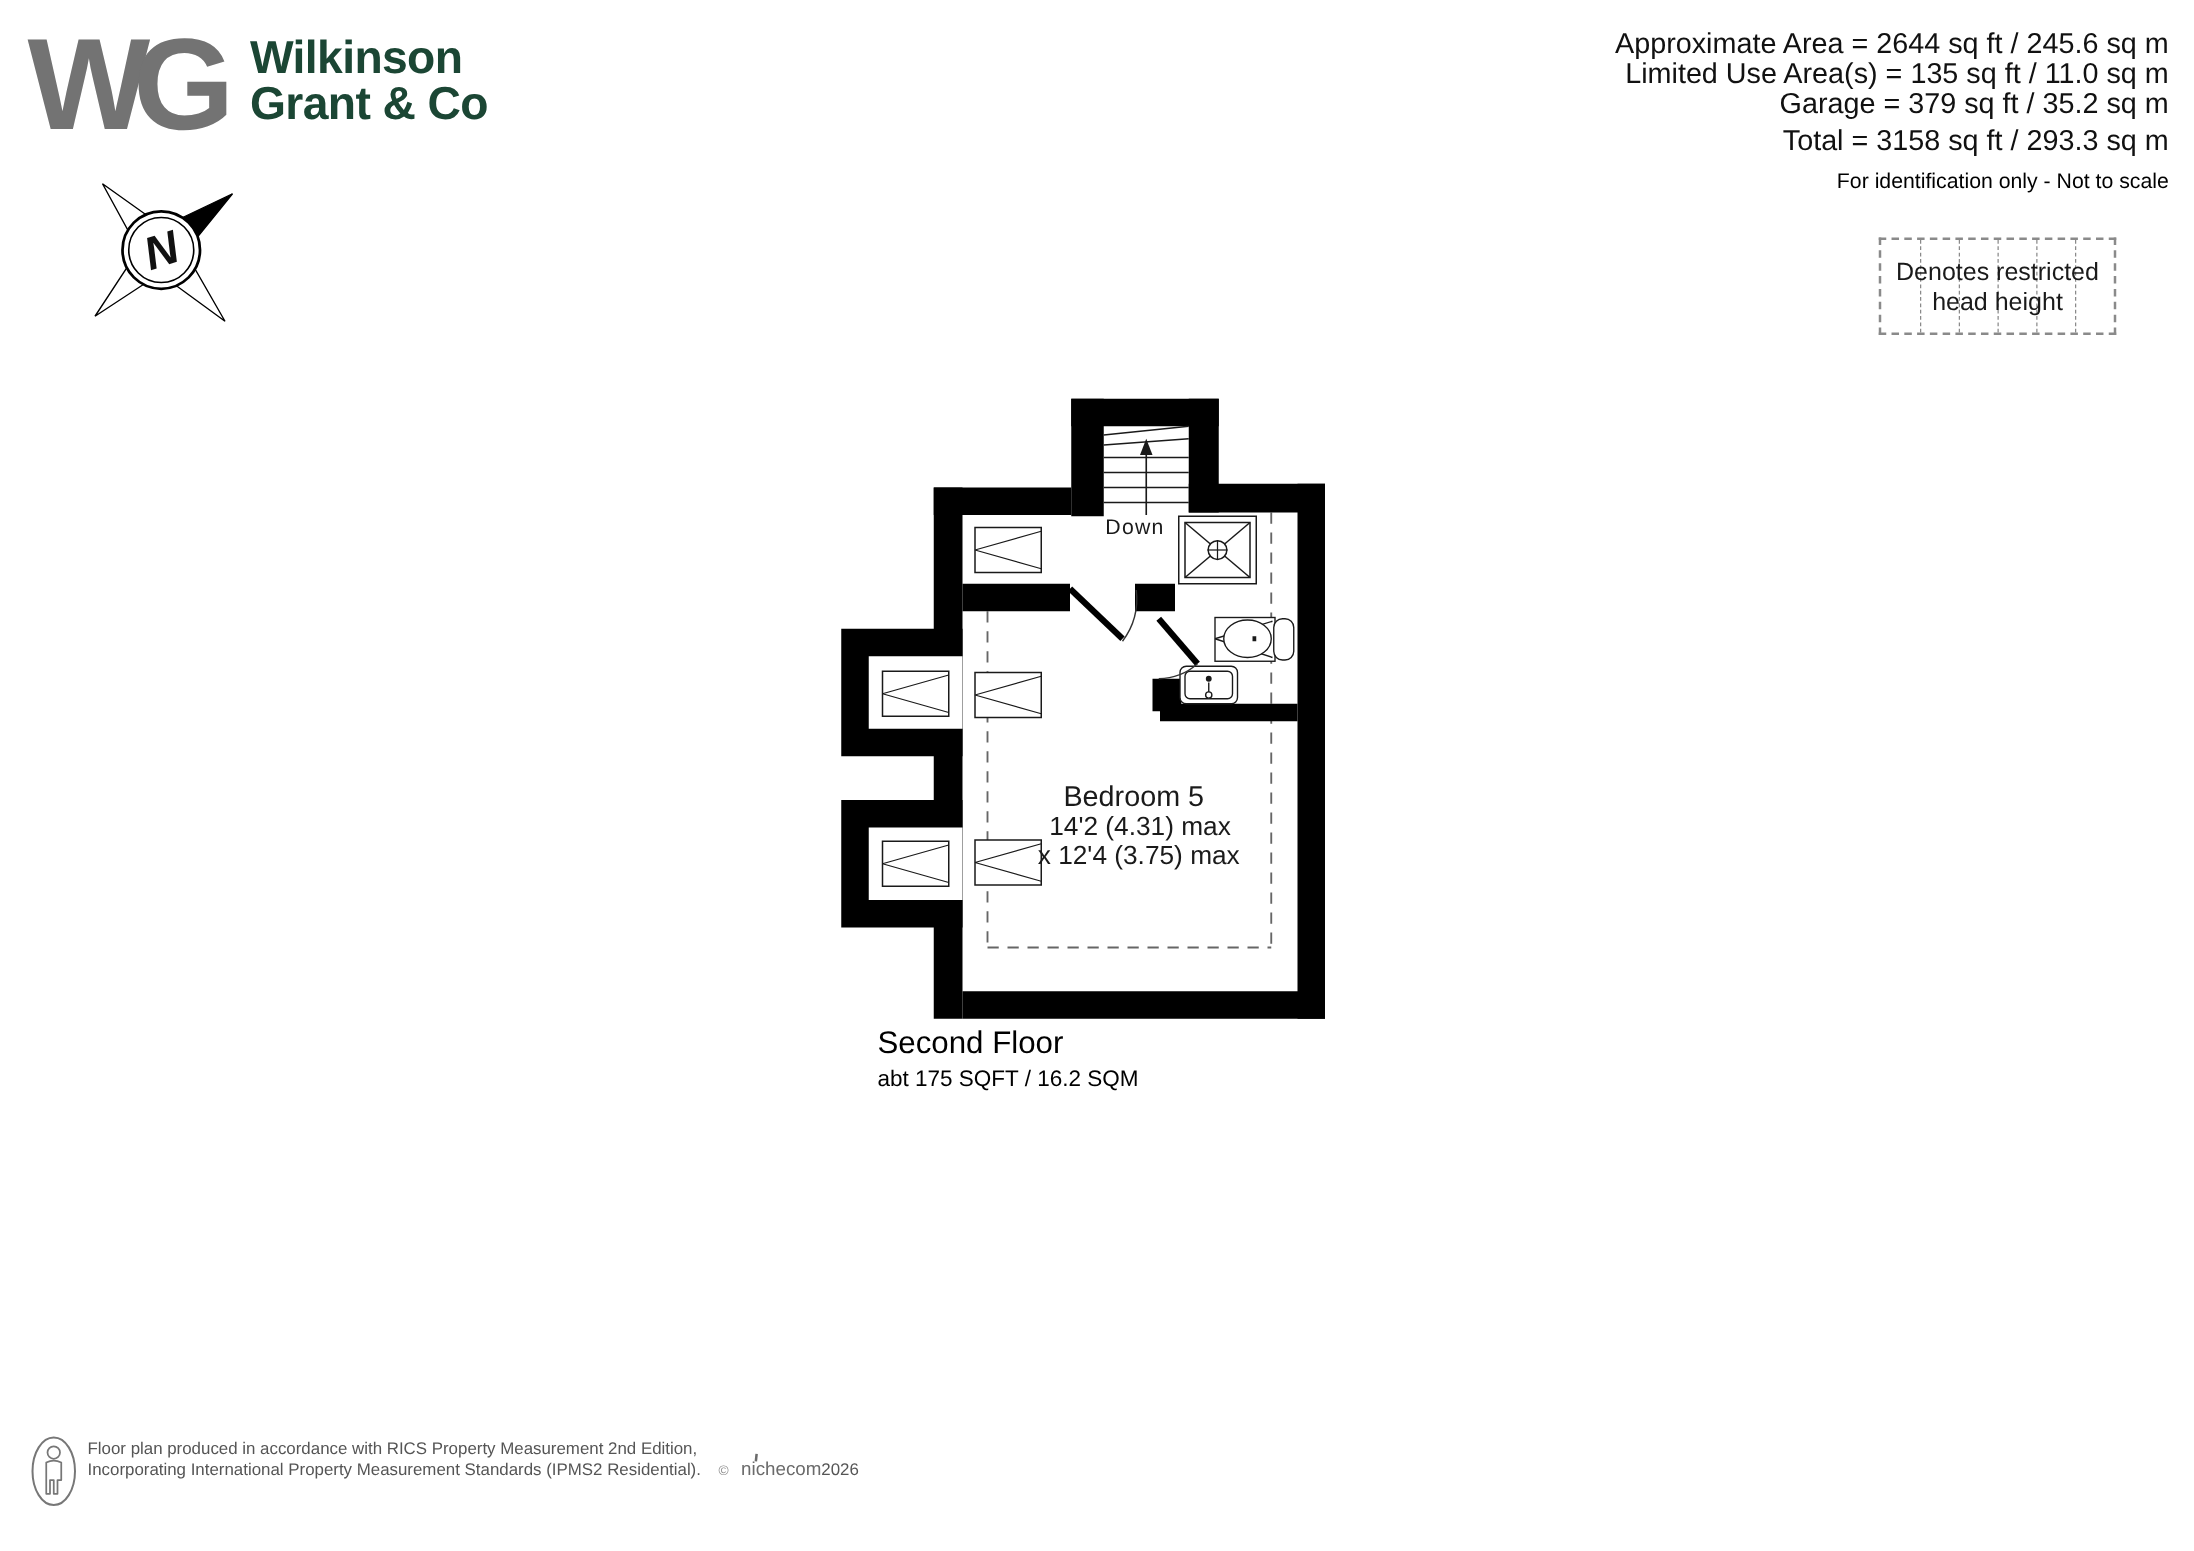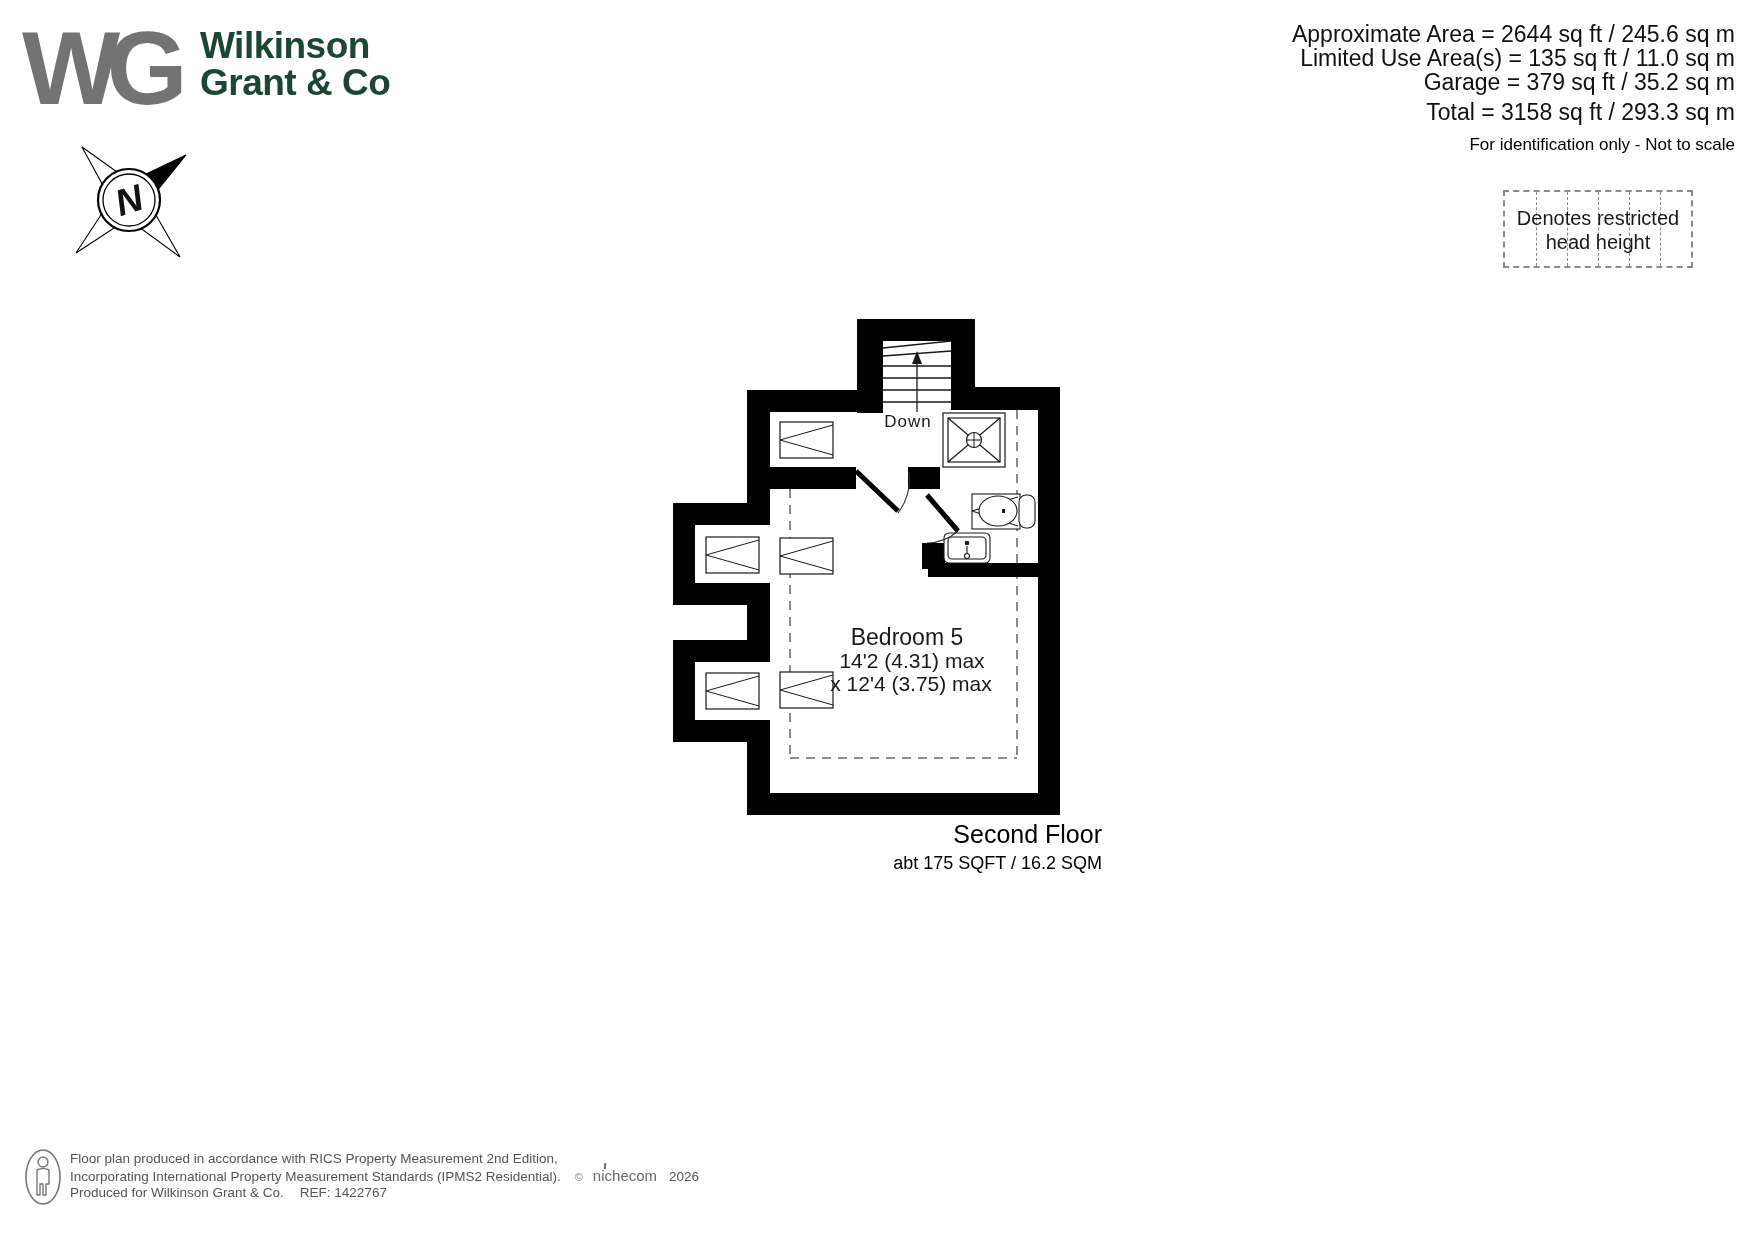--- a/index.html
+++ b/index.html
@@ -15,31 +15,31 @@
   #area-summary { right:20px; top:22px; text-align:right; color:#111; font-size:23px; line-height:24px; }
   #area-summary .tot { margin-top:6px; }
   #scale-note { margin-top:9px; font-size:17px; color:#000; }
 
   
   #legend-box { left:1503px; top:190px; width:190px; height:78px; border:2px dashed #8a8a8a; }
   #legend-box .hatch { position:absolute; top:0; bottom:0; border-left:1px dashed #8a8a8a; }
   #legend-label { position:absolute; left:0; right:0; top:14px; text-align:center; font-size:20px; line-height:24px; color:#1a1a1a; padding:0 8px; }
 
   
-  #floor-caption { left:702px; top:820px; width:400px; text-align:right; color:#000; }
+  #floor-caption { left:702px; top:820px; width:400px; text-align:left; color:#000; }
   #floor-caption .t1 { font-size:25px; line-height:29px; }
   #floor-caption .t2 { font-size:18px; line-height:28px; }
 
   
   #footer-text { left:70px; top:1151px; font-size:13.5px; line-height:16.5px; color:#555; }
   #footer-text .row { white-space:nowrap; }
   .niche { color:#6b6b6b; font-size:15px; margin-left:10px; position:relative; }
   .niche .tick { position:absolute; left:11px; top:-4px; width:1.5px; height:6px; background:#6b6b6b; transform:rotate(6deg); }
   .cmark { font-size:11px; color:#8a8a8a; margin-left:14px; }
-  .yr { margin-left:12px; }
+  .yr { }
   .refno { margin-left:16px; }
 
   svg text { font-family:"Liberation Sans", sans-serif; }
 </style>
 </head>
 <body>
 
 <div id="logo-monogram" class="abs">WG</div>
 <div id="brand" class="abs">
   <div>Wilkinson</div>
@@ -175,16 +175,13 @@
 <svg class="abs" style="left:22px; top:1146px;" width="44" height="62" viewBox="0 0 44 62">
   <ellipse cx="21" cy="31" rx="17" ry="27" fill="none" stroke="#777" stroke-width="1.6"></ellipse>
   <circle cx="21" cy="16" r="5" fill="none" stroke="#777" stroke-width="1.4"></circle>
   <path d="M15,24 q6,-3 12,0 l0,14 l-3,0 l0,11 l-3,0 l0,-11 l-3,0 l0,11 l-3,0 l0,-11 l0,-14 z" fill="none" stroke="#777" stroke-width="1.4" stroke-linejoin="round"></path>
 </svg>
 <div id="footer-text" class="abs">
   <div class="row">Floor plan produced in accordance with RICS Property Measurement 2nd Edition,</div>
   <div class="row">
     <span>Incorporating International Property Measurement Standards (IPMS2 Residential).</span><span class="cmark">©</span><span class="niche"><span>nichecom</span><span class="tick"></span></span><span class="yr">2026</span>
   </div>
-  <div class="row">
-    <span>Produced for Wilkinson Grant &amp; Co.</span><span class="refno">REF: 1422767</span>
-  </div>
 </div>
 
 </body></html>

